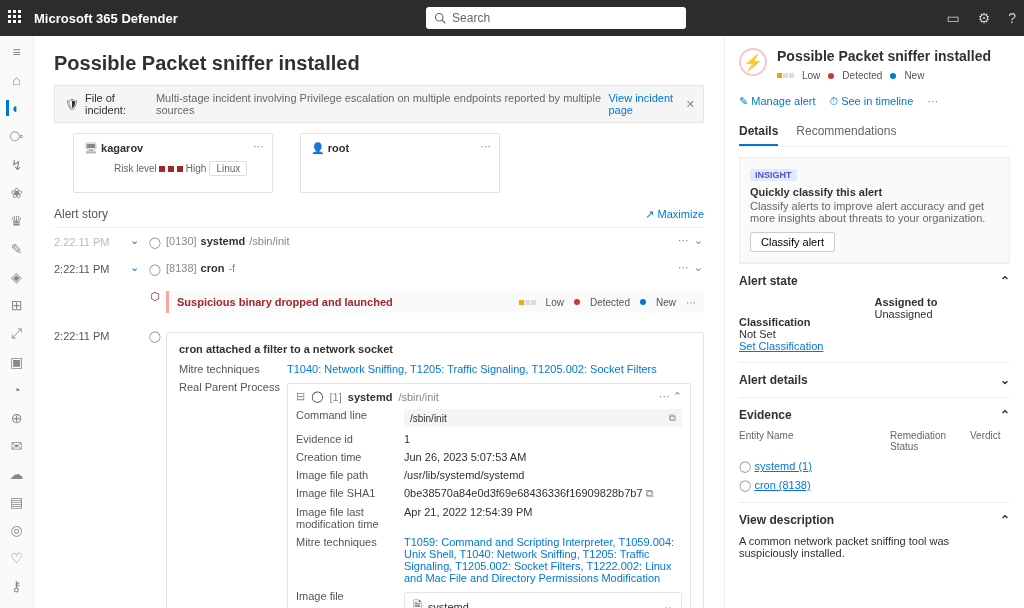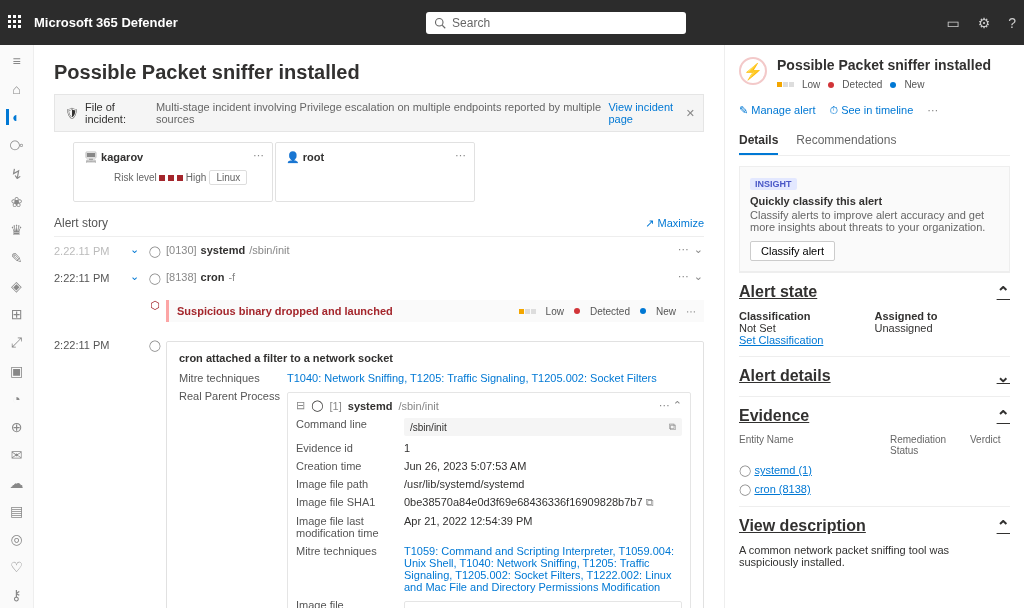--- a/index.html
+++ b/index.html
@@ -1,33 +1,33 @@
 <!DOCTYPE html>
 <html><head>
 <meta charset="utf-8">
 <style>
   *{box-sizing:border-box;margin:0;padding:0;font-family:"Segoe UI",Arial,sans-serif;}
   body{background:#fff;color:#323130;font-size:12px;width:1024px;height:608px;overflow:hidden;}
-  .topbar{height:45px;background:#2c2c2c;color:#fff;display:flex;align-items:center;padding:0 8px;}
+  .topbar{height:36px;background:#2c2c2c;color:#fff;display:flex;align-items:center;padding:0 8px;}
   .waffle{width:16px;height:16px;display:grid;grid-template-columns:repeat(3,3px);grid-template-rows:repeat(3,3px);gap:2px;margin-right:10px;}
   .waffle span{background:#fff;}
   .brand{font-size:13px;font-weight:600;}
   .search{margin-left:auto;margin-right:auto;width:260px;height:22px;background:#fff;border-radius:3px;display:flex;align-items:center;padding:0 8px;color:#666;}
   .search svg{width:12px;height:12px;margin-right:6px;}
   .topicons{display:flex;gap:18px;margin-left:12px;color:#ccc;font-size:14px;}
   .shell{display:flex;height:576px;}
   .leftnav{width:34px;background:#fafafa;border-right:1px solid #eee;display:flex;flex-direction:column;align-items:center;padding-top:8px;gap:12px;color:#888;}
   .leftnav .it{width:18px;height:18px;display:flex;align-items:center;justify-content:center;font-size:14px;}
   .leftnav .sel{border-left:3px solid #0078d4;color:#0078d4;margin-left:-3px;padding-left:0;}
   .main{flex:1;overflow:auto;padding:12px 20px;}
   h1{font-size:20px;font-weight:600;margin:4px 0 10px;}
   .incident{background:#f5f5f5;border:1px solid #e5e5e5;padding:6px 10px;display:flex;align-items:center;font-size:11px;margin-bottom:10px;position:relative;}
   .incident a{color:#0078d4;text-decoration:none;margin-left:6px;}
   .incident .x{position:absolute;right:8px;color:#888;}
-  .cards{display:flex;gap:2px;margin-bottom:14px;padding-left:19px;}
+  .cards{display:flex;gap:27px;margin-bottom:14px;padding-left:19px;}
   .card{border:1px solid #e1e1e1;border-radius:2px;padding:8px 10px;width:200px;height:60px;position:relative;font-size:11px;}
   .card .nm{font-weight:600;}
   .card .dots{position:absolute;top:6px;right:8px;color:#888;}
   .risk{display:inline-flex;align-items:center;gap:2px;font-size:10px;color:#666;margin-left:30px;}
   .risk .b{width:6px;height:6px;background:#a4262c;display:inline-block;margin-right:1px;}
   .tag{display:inline-block;border:1px solid #ddd;border-radius:2px;padding:1px 6px;font-size:10px;color:#666;margin-top:6px;}
   .sectionhdr{display:flex;align-items:center;font-size:12px;color:#555;margin:6px 0;}
   .sectionhdr .max{margin-left:auto;color:#0078d4;font-size:11px;}
   .story{border-top:1px solid #eee;}
   .row{display:flex;align-items:flex-start;padding:6px 0;font-size:11px;}
@@ -64,21 +64,21 @@
   .badges .sq span{width:5px;height:5px;background:#f3a600;display:inline-block;}
   .badges .sq span.g{background:#ddd;}
   .acts{clear:both;display:flex;gap:14px;margin:14px 0 10px;font-size:11px;color:#0078d4;align-items:center;}
   .tabs{display:flex;gap:18px;border-bottom:1px solid #eee;font-size:12px;}
   .tabs .t{padding:6px 0;color:#666;}
   .tabs .t.act{color:#323130;border-bottom:2px solid #0078d4;font-weight:600;}
   .insbox{background:#fafafa;border:1px solid #eee;padding:10px;margin-top:10px;font-size:11px;}
   .insbadge{background:#e3e8ff;color:#4957c7;font-size:9px;padding:1px 5px;border-radius:2px;font-weight:600;}
   .btn{border:1px solid #ccc;background:#fff;padding:3px 10px;font-size:11px;border-radius:2px;margin-top:8px;cursor:pointer;}
   .panel{border-top:1px solid #eee;padding:10px 0;}
-  .panel .ph{display:flex;justify-content:space-between;font-weight:600;font-size:16px;text-decoration:underline;}
+  .panel .ph{display:flex;justify-content:space-between;font-weight:600;font-size:12px;}
   .panel .body{margin-top:8px;font-size:11px;}
   .ln{color:#0078d4;}
   .evhdr{display:flex;font-size:10px;color:#666;margin-top:6px;}
   .evhdr span:nth-child(1){flex:1;}
   .evhdr span:nth-child(2){width:80px;}
   .evhdr span:nth-child(3){width:40px;}
   .clearfix::after{content:"";display:block;clear:both;}
   .rowdots{margin-left:auto;color:#888;letter-spacing:1px;}
 </style>
 </head>
@@ -333,21 +333,21 @@
     </div>
 
     <div class="panel">
       <div class="ph">
           <span>Alert state</span>
           <span>⌃</span>
         </div>
       <div class="body">
         <div style="display:flex;">
           <div style="flex:1;">
-            <div class="pk" style="font-weight:600;">Classification</div>
+            <div class="pk" style="font-weight:600;margin-top:20px;">Classification</div>
             <div>Not Set</div>
             <a href="#" class="ln">Set Classification</a>
           </div>
           <div style="flex:1;">
             <div class="pk" style="font-weight:600;">Assigned to</div>
             <div>Unassigned</div>
           </div>
         </div>
       </div>
     </div>

